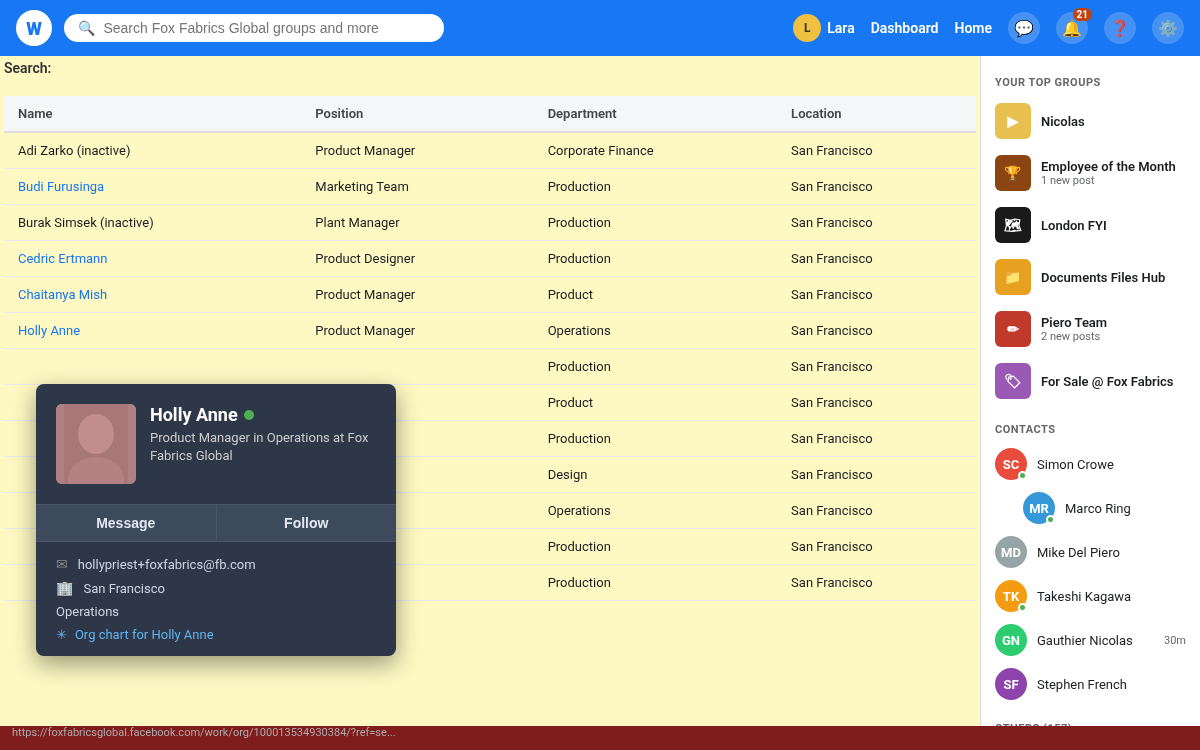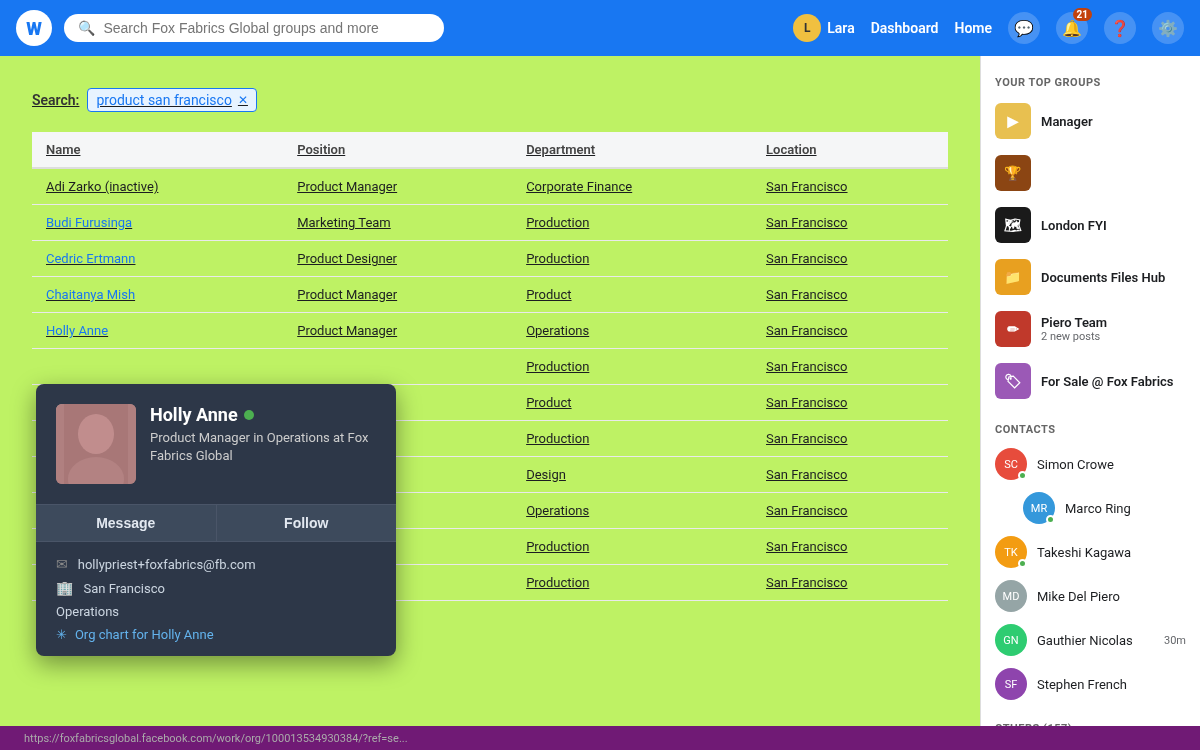--- a/index.html
+++ b/index.html
@@ -64,25 +64,24 @@
 
     
     .main-layout {
       display: flex;
       height: calc(750px - 56px);
     }
 
     
     .content-area {
       flex: 1;
-      background: #bef264;
-      padding: 32px;
+      background: #fef9c3;
+      padding: 4px;
       overflow-y: auto;
       position: relative;
-      text-decoration: underline;
     }
 
     .search-bar {
       display: flex; align-items: center; gap: 8px;
       margin-bottom: 20px;
       font-size: 14px;
     }
     .search-label { font-weight: 600; color: #333; }
     .search-tag {
       background: #e7f3ff;
@@ -221,40 +220,40 @@
     .contacts-section { margin-top: 8px; }
     .contact-item {
       display: flex; align-items: center; gap: 10px;
       padding: 6px 14px;
       cursor: pointer;
     }
     .contact-avatar {
       width: 32px; height: 32px; border-radius: 50%;
       flex-shrink: 0;
       display: flex; align-items: center; justify-content: center;
-      font-size: 11px; font-weight: 400; color: white;
+      font-size: 13px; font-weight: 700; color: white;
       position: relative;
     }
     .online-dot {
       position: absolute; bottom: 0; right: 0;
       width: 9px; height: 9px; border-radius: 50%;
       background: #4caf50;
       border: 2px solid white;
     }
     .contact-name { font-size: 13px; color: #1c1e21; flex: 1; }
     .contact-time { font-size: 11px; color: #65676b; }
 
     .others-section { margin-top: 8px; }
     .others-title { font-size: 11px; font-weight: 700; color: #666; text-transform: uppercase; padding: 8px 14px 6px; letter-spacing: 0.5px; }
 
     
     .statusbar {
       position: absolute; bottom: 0; left: 0; right: 0;
-      height: 24px; background: #701a75;
-      display: flex; align-items: center; padding: 0 24px;
+      height: 24px; background: #7f1d1d;
+      display: flex; padding: 0 12px;
       font-size: 11px; color: #aaa;
     }
   </style>
 </head>
 <body>
 
 <div class="topnav">
   <div class="topnav-logo">
     <span>W</span>
   </div>
@@ -280,24 +279,20 @@
     <div class="nav-icon-btn">⚙️</div>
   </div>
 </div>
 
 <div class="main-layout">
 
   <div class="content-area">
 
     <div class="search-bar">
       <span class="search-label">Search:</span>
-      <div class="search-tag">
-        <span>product san francisco</span>
-        <span class="search-tag-x">✕</span>
-      </div>
     </div>
 
     <table>
       <thead>
         <tr>
           <th>Name</th>
           <th>Position</th>
           <th>Department</th>
           <th>Location</th>
         </tr>
@@ -309,20 +304,26 @@
             <td>Corporate Finance</td>
             <td>San Francisco</td>
           </tr>
           <tr>
             <td><span class="link-cell">Budi Furusinga</span></td>
             <td>Marketing Team</td>
             <td>Production</td>
             <td>San Francisco</td>
           </tr>
           <tr>
+            <td>Burak Simsek (inactive)</td>
+            <td>Plant Manager</td>
+            <td>Production</td>
+            <td>San Francisco</td>
+          </tr>
+          <tr>
             <td><span class="link-cell">Cedric Ertmann</span></td>
             <td>Product Designer</td>
             <td>Production</td>
             <td>San Francisco</td>
           </tr>
           <tr>
             <td><span class="link-cell">Chaitanya Mish</span></td>
             <td>Product Manager</td>
             <td>Product</td>
             <td>San Francisco</td>
@@ -420,25 +421,29 @@
     </div>
 
   </div>
 
   <div class="right-sidebar">
     <div class="sidebar-section-title">YOUR TOP GROUPS</div>
     <div id="groups-list">
         <div class="group-item">
           <div class="group-avatar" style="background: rgb(232, 192, 80);">▶</div>
           <div class="group-info">
-            <div class="group-name">Manager</div>
+            <div class="group-name">Nicolas</div>
           </div>
         </div>
         <div class="group-item">
           <div class="group-avatar" style="background: rgb(139, 69, 19);">🏆</div>
+          <div class="group-info">
+            <div class="group-name">Employee of the Month</div>
+            <div class="group-sub">1 new post</div>
+          </div>
         </div>
         <div class="group-item">
           <div class="group-avatar" style="background: rgb(26, 26, 26);">🗺</div>
           <div class="group-info">
             <div class="group-name">London FYI</div>
           </div>
         </div>
         <div class="group-item">
           <div class="group-avatar" style="background: rgb(232, 160, 32);">📁</div>
           <div class="group-info">
@@ -465,26 +470,26 @@
       <div id="contacts-list">
           <div class="contact-item">
             <div class="contact-avatar" style="background: rgb(231, 76, 60);">SC<div class="online-dot"></div></div>
             <span class="contact-name">Simon Crowe</span>
           </div>
           <div class="contact-item">
             <div class="contact-avatar" style="background: rgb(52, 152, 219); margin-left: 28px;">MR<div class="online-dot"></div></div>
             <span class="contact-name">Marco Ring</span>
           </div>
           <div class="contact-item">
+            <div class="contact-avatar" style="background: rgb(149, 165, 166);">MD</div>
+            <span class="contact-name">Mike Del Piero</span>
+          </div>
+          <div class="contact-item">
             <div class="contact-avatar" style="background: rgb(243, 156, 18);">TK<div class="online-dot"></div></div>
             <span class="contact-name">Takeshi Kagawa</span>
-          </div>
-          <div class="contact-item">
-            <div class="contact-avatar" style="background: rgb(149, 165, 166);">MD</div>
-            <span class="contact-name">Mike Del Piero</span>
           </div>
           <div class="contact-item">
             <div class="contact-avatar" style="background: rgb(46, 204, 113);">GN</div>
             <span class="contact-name">Gauthier Nicolas</span>
             <span class="contact-time">30m</span>
           </div>
           <div class="contact-item">
             <div class="contact-avatar" style="background: rgb(142, 68, 173);">SF</div>
             <span class="contact-name">Stephen French</span>
           </div>

